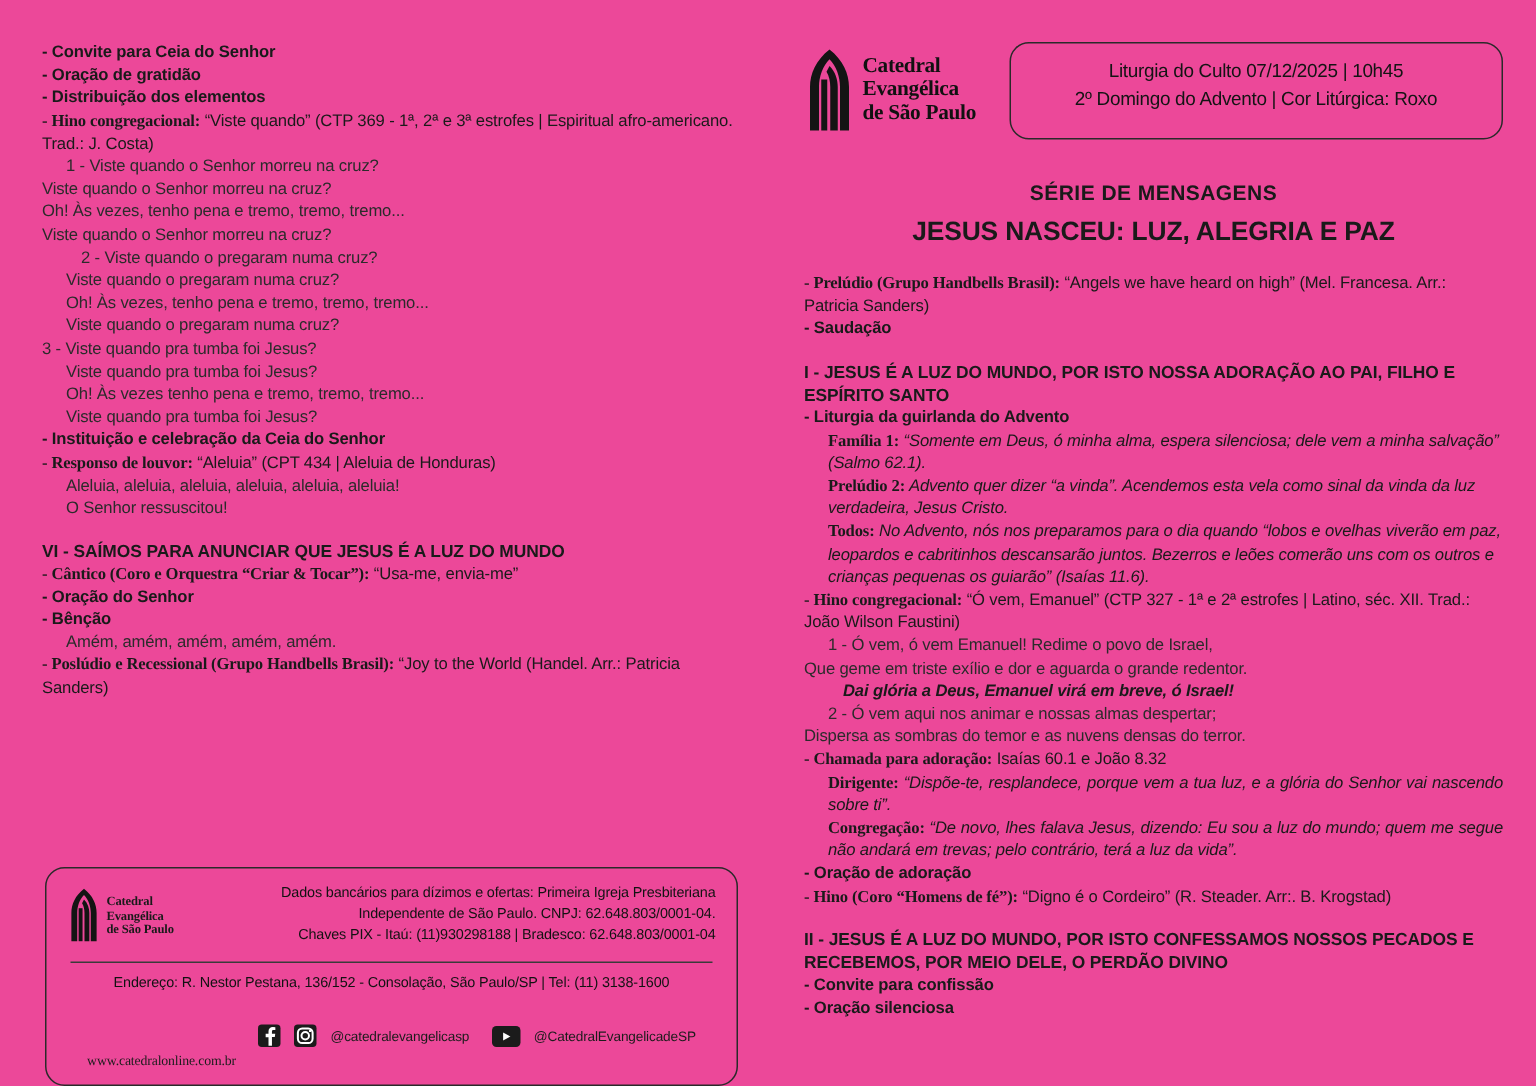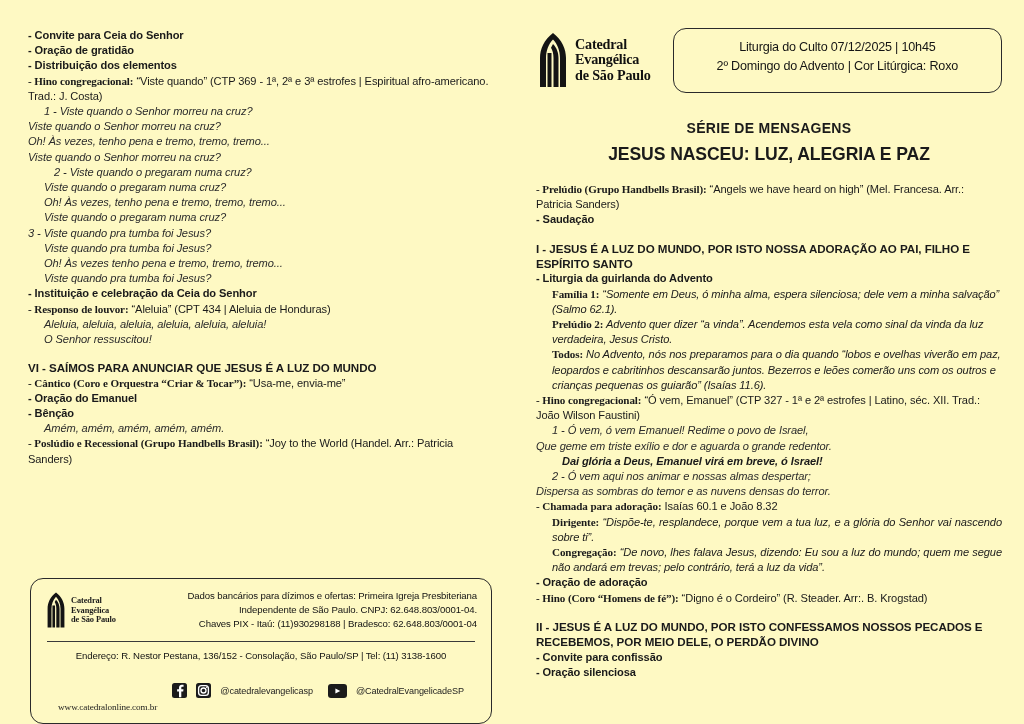--- a/index.html
+++ b/index.html
@@ -8,21 +8,21 @@
     margin: 0; padding: 0;
     width: 1024px; height: 724px;
     background: #ffffff;
     font-family: "Liberation Sans", sans-serif;
     color: #1a1a1a;
     overflow: hidden;
   }
   .page {
     position: relative;
     width: 1024px; height: 724px;
-    background: #fef9c3;
+    background: #ec4899;
   }
 
   
   .col-left {
     position: absolute;
     left: 28px; top: 28px;
     width: 466px;
     height: 530px;
   }
   .col-right {
@@ -34,21 +34,21 @@
 
   
   .line {
     font-size: 11.1px;
     line-height: 15.2px;
     letter-spacing: -0.1px;
     margin: 0;
     text-align: left;
   }
   .line.b        { font-weight: bold; }
-  .line.i        { font-style: italic; color: #2b2b2b; }
+  .line.i        { color: #2b2b2b; }
   .line.bi       { font-style: italic; font-weight: bold; }
   .line.just     { text-align: justify; }
   .line.sec {
     font-weight: bold;
     font-size: 11.6px;
     line-height: 15.4px;
     letter-spacing: -0.05px;
   }
   .ind1 { padding-left: 16px; }
   .ind2 { padding-left: 26px; }
@@ -203,21 +203,21 @@
     <p class="line"><span class="lbl">- Responso de louvor:</span><span class="nrm"> “Aleluia” (CPT 434 | Aleluia de Honduras)</span></p>
     <p class="line i ind1">Aleluia, aleluia, aleluia, aleluia, aleluia, aleluia!</p>
     <p class="line i ind1">O Senhor ressuscitou!</p>
 
     <div class="gap-m"></div>
 
     <p class="line sec">VI - SAÍMOS PARA ANUNCIAR QUE JESUS É A LUZ DO MUNDO</p>
 
     <p class="line"><span class="lbl">- Cântico (Coro e Orquestra “Criar &amp; Tocar”):</span><span class="nrm"> “Usa-me, envia-me”</span></p>
 
-    <p class="line b">- Oração do Emanuel</p>
+    <p class="line b">- Oração do Senhor</p>
     <p class="line b">- Bênção</p>
 
     <p class="line i ind1">Amém, amém, amém, amém, amém.</p>
 
     <p class="line"><span class="lbl">- Poslúdio e Recessional (Grupo Handbells Brasil):</span><span class="nrm"> “Joy to the World (Handel. Arr.: Patricia Sanders)</span></p>
   </div>
 
   <div class="footer-card">
     <div class="fc-top">
       <div class="fc-logo">

